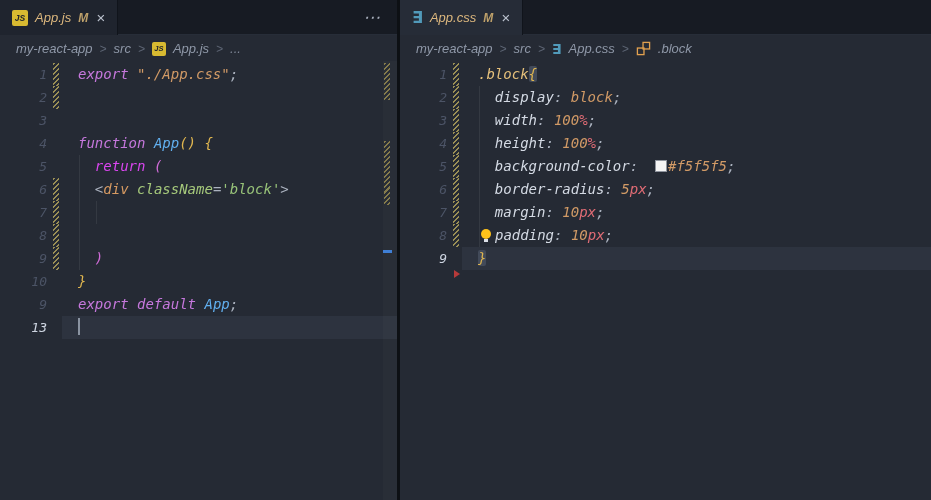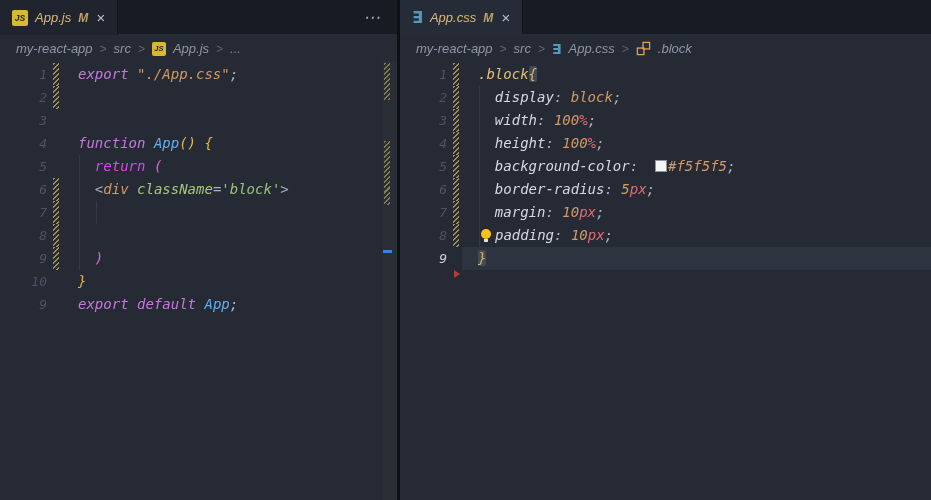--- a/index.html
+++ b/index.html
@@ -185,20 +185,26 @@
             <span class="num">10</span>
           </div>
           <div class="codepart"><span class="tok" style="color: rgb(223, 181, 79);">}</span></div>
         </div>
         <div class="row">
           <div class="gutter">
             <span class="num">9</span>
           </div>
           <div class="codepart"><span class="tok" style="color: rgb(198, 120, 221);">export</span><span class="tok" style="color: rgb(171, 178, 191);"> </span><span class="tok" style="color: rgb(198, 120, 221);">default</span><span class="tok" style="color: rgb(171, 178, 191);"> </span><span class="tok" style="color: rgb(97, 175, 239);">App</span><span class="tok" style="color: rgb(171, 178, 191);">;</span></div>
         </div>
+        <div class="row current">
+          <div class="gutter">
+            <span class="num">13</span>
+          </div>
+          <div class="codepart"><span class="cursor"></span></div>
+        </div>
       </div>
 
     <div class="guide" style="left:79px; top:155px; height:115px;"></div>
     <div class="guide" style="left:96px; top:201px; height:23px;"></div>
 
     <div class="ruler-strip"></div>
     <div class="ruler-mark" style="top:63px; height:37px;"></div>
     <div class="ruler-mark" style="top:141px; height:64px;"></div>
     <div class="ruler-cursor" style="top:250px;"></div>
   </div>

